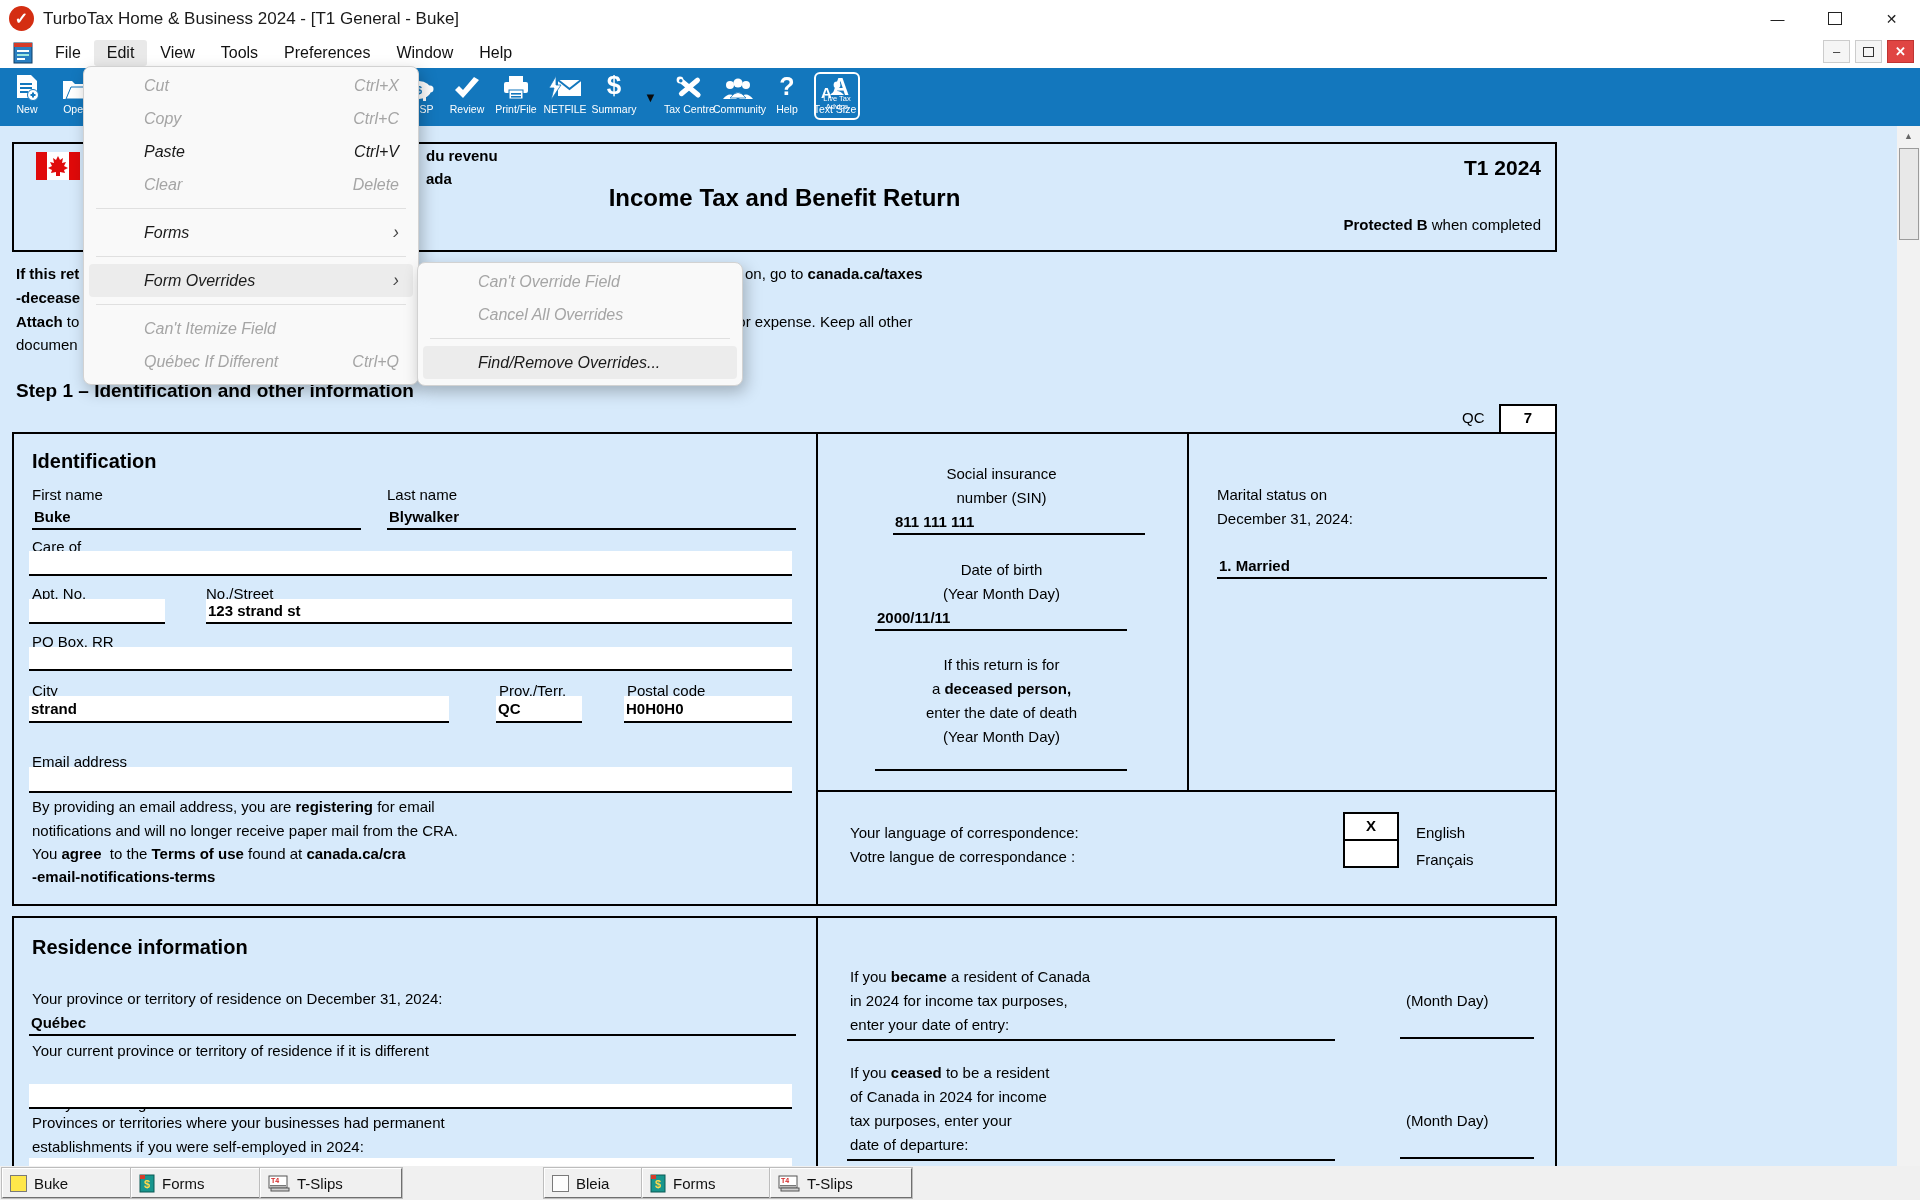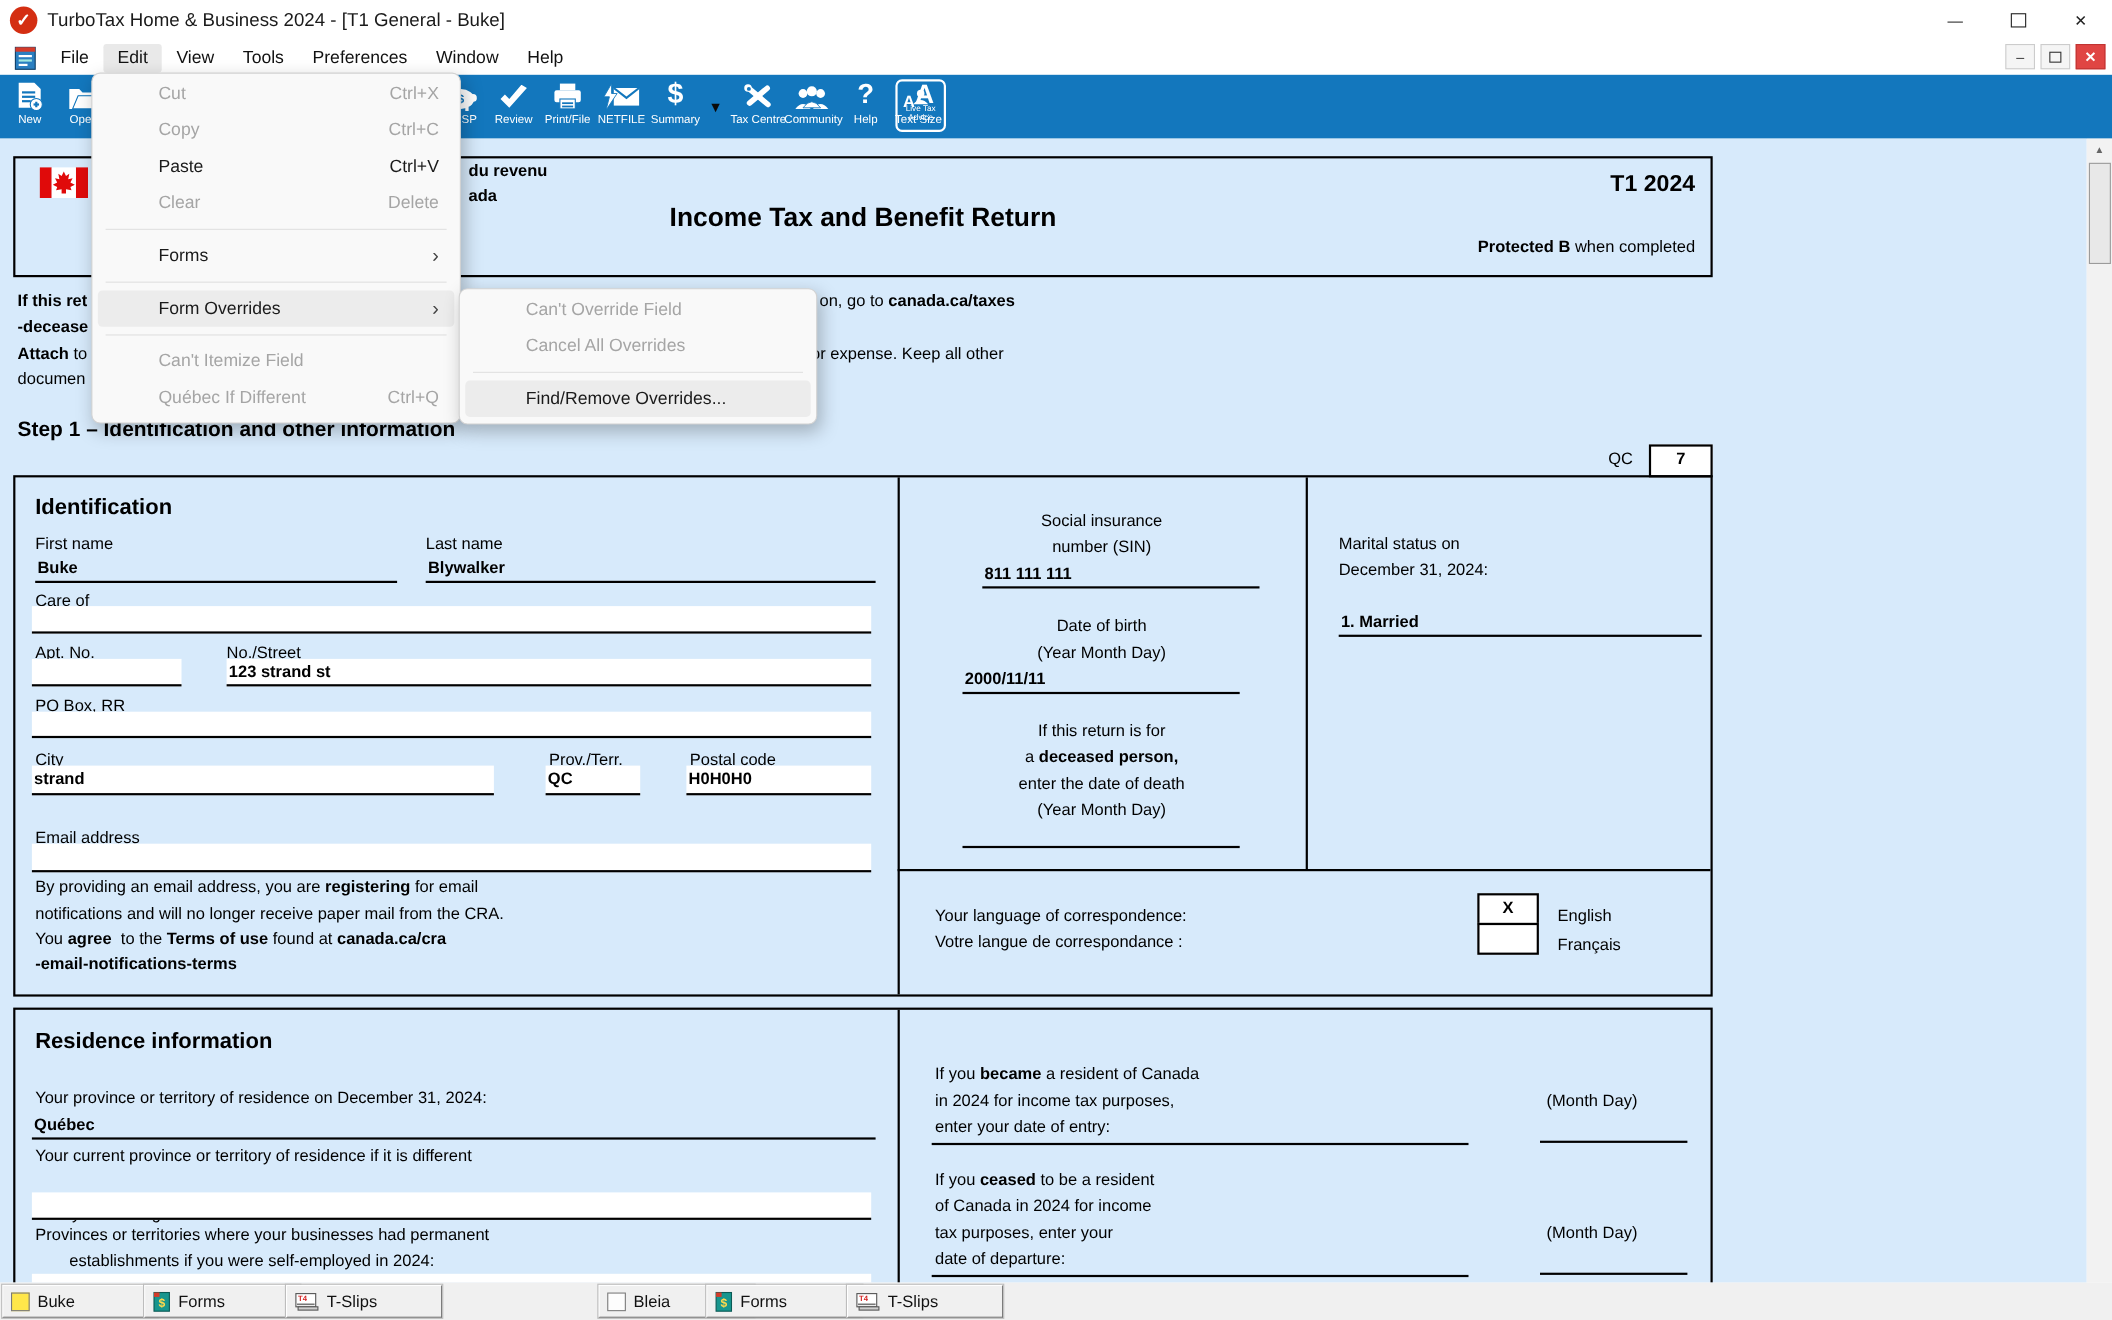--- a/index.html
+++ b/index.html
@@ -45,21 +45,21 @@
   .vline{position:absolute;width:2px;background:#000;}
   .hline{position:absolute;height:2px;background:#000;}
   .field{position:absolute;border:none;border-bottom:2px solid #000;background:transparent;
          font-family:"Liberation Sans",sans-serif;font-size:15px;font-weight:bold;padding:0 2px;outline:none;}
   .field.white{background:#fff;}
   .ctr{text-align:center;}
   .seg span{white-space:pre-wrap;}
 
   
   .menu{position:absolute;background:#f9f9f9;border:1px solid #d2d2d2;border-radius:8px;
-        padding:2px 0 6px 0;box-shadow:3px 6px 16px rgba(0,0,0,.25);}
+        padding:2px 0 6px 0;box-shadow:3px 6px 16px rgba(0,0,0,.25);font-style:italic;}
   .mi{height:33px;margin:0 5px;border-radius:4px;display:flex;align-items:center;
       font-size:16px;color:#1a1a1a;padding-left:55px;padding-right:14px;}
   .mi .milbl{flex:1;}
   .mi .mshort{margin-left:20px;}
   .mi .mchev{font-size:18px;margin-left:12px;color:#444;}
   .mi.dis{color:#a5a5a5;}
   .mi.hl{background:#ececec;}
   .msep{height:1px;background:#e0e0e0;margin:7px 12px;}
 
   
@@ -342,21 +342,21 @@
 
     <div class="lbl b" style="left:18px;top:18px;font-size:20px;">Residence information</div>
     <div class="lbl" style="left:18px;top:72px;">Your province or territory of residence on December 31, 2024:</div>
     <input class="field" style="left: 15px; top: 92px; width: 763px; height: 24px;" value="Québec">
 
     <div class="lbl" style="left:18px;top:124px;">Your current province or territory of residence if it is different</div>
     <div class="lbl" style="left:18px;top:148px;margin-top:29px;">than your mailing address above:</div>
     <input class="field white" style="left: 15px; top: 166px; width: 759px; height: 23px;" value="">
 
     <div class="lbl" style="left:18px;top:196px;">Provinces or territories where your businesses had permanent</div>
-    <div class="lbl" style="left:18px;top:220px;margin-left:31px;">establishments if you were self-employed in 2024:</div>
+    <div class="lbl" style="left:18px;top:220px;">establishments if you were self-employed in 2024:</div>
     <input class="field white" style="left: 15px; top: 240px; width: 759px; height: 22px;" value="">
 
     <div class="lbl seg" style="left:836px;top:50px;"><span>If you </span><span style="font-weight: bold;">became</span><span> a resident of Canada</span></div>
     <div class="lbl seg" style="left:836px;top:74px;"><span>in 2024 for income tax purposes,</span></div>
     <div class="lbl seg" style="left:836px;top:98px;"><span>enter your date of entry:</span></div>
     <div class="lbl" style="left:1392px;top:74px;">(Month Day)</div>
     <div class="hline" style="left:833px;top:121px;width:488px;"></div>
     <input class="field" style="left: 1386px; top: 98px; width: 130px; height: 21px;" value="">
 
     <div class="lbl seg" style="left:836px;top:146px;"><span>If you </span><span style="font-weight: bold;">ceased</span><span> to be a resident</span></div>

